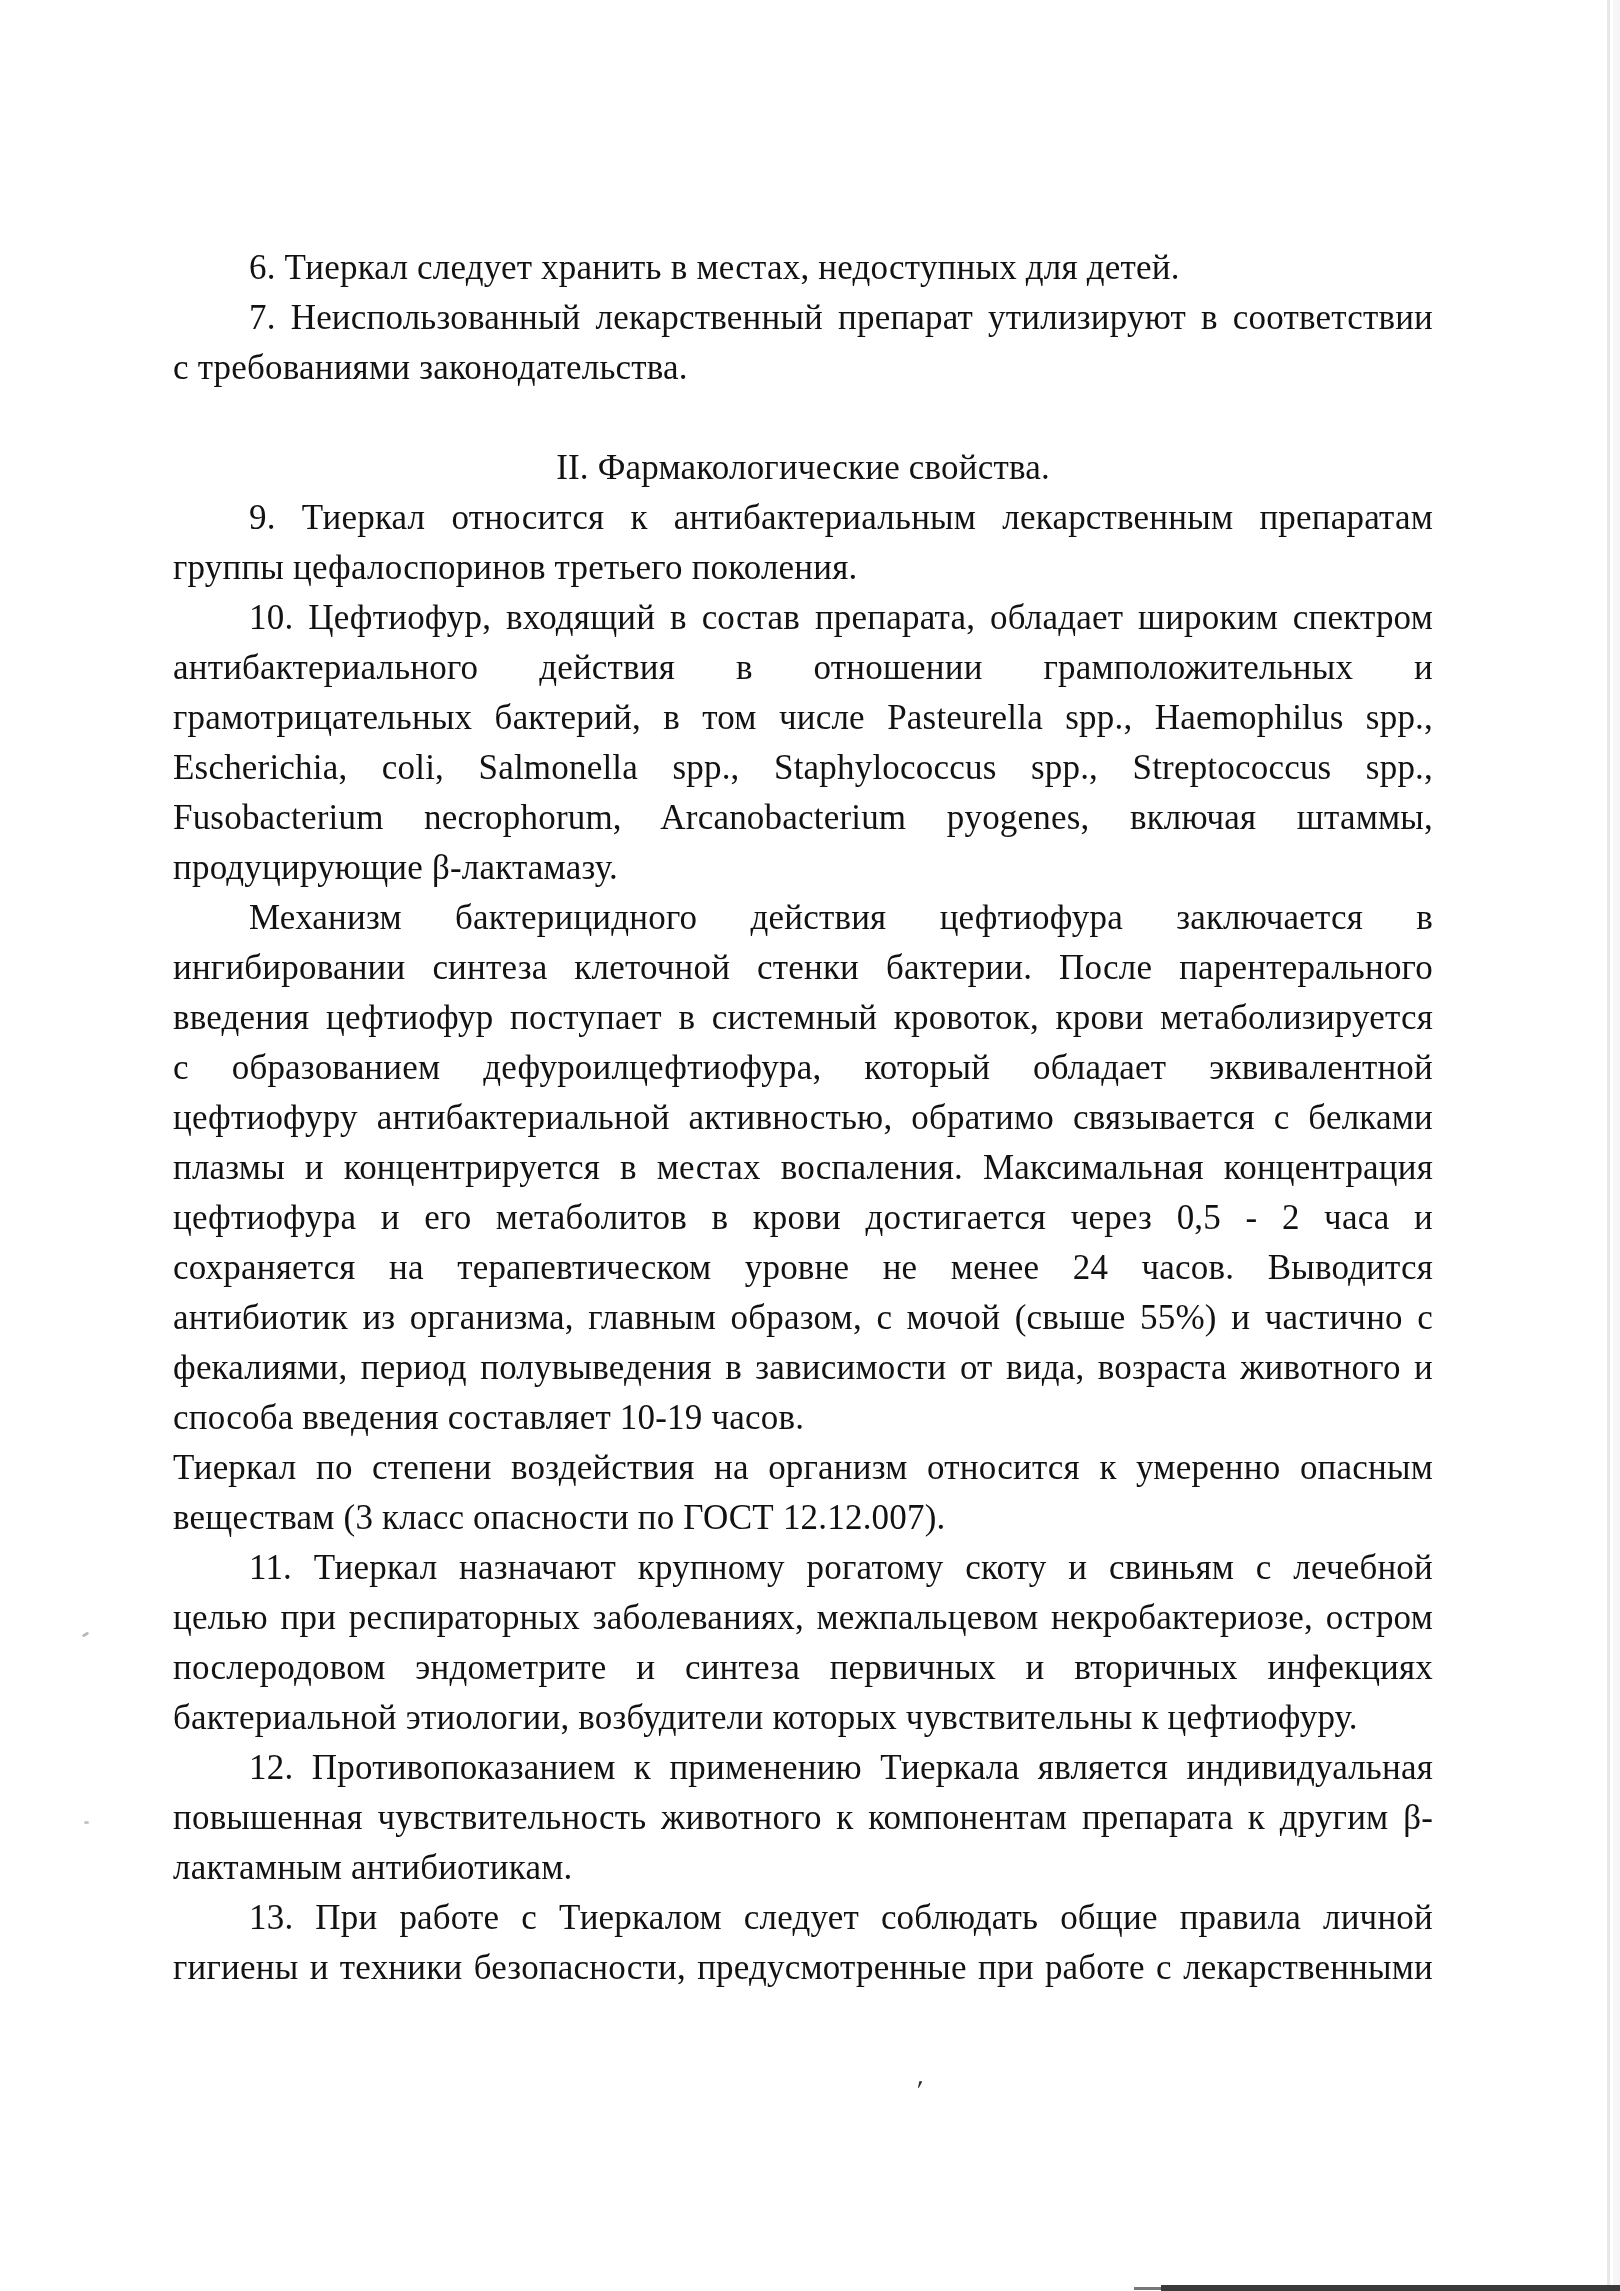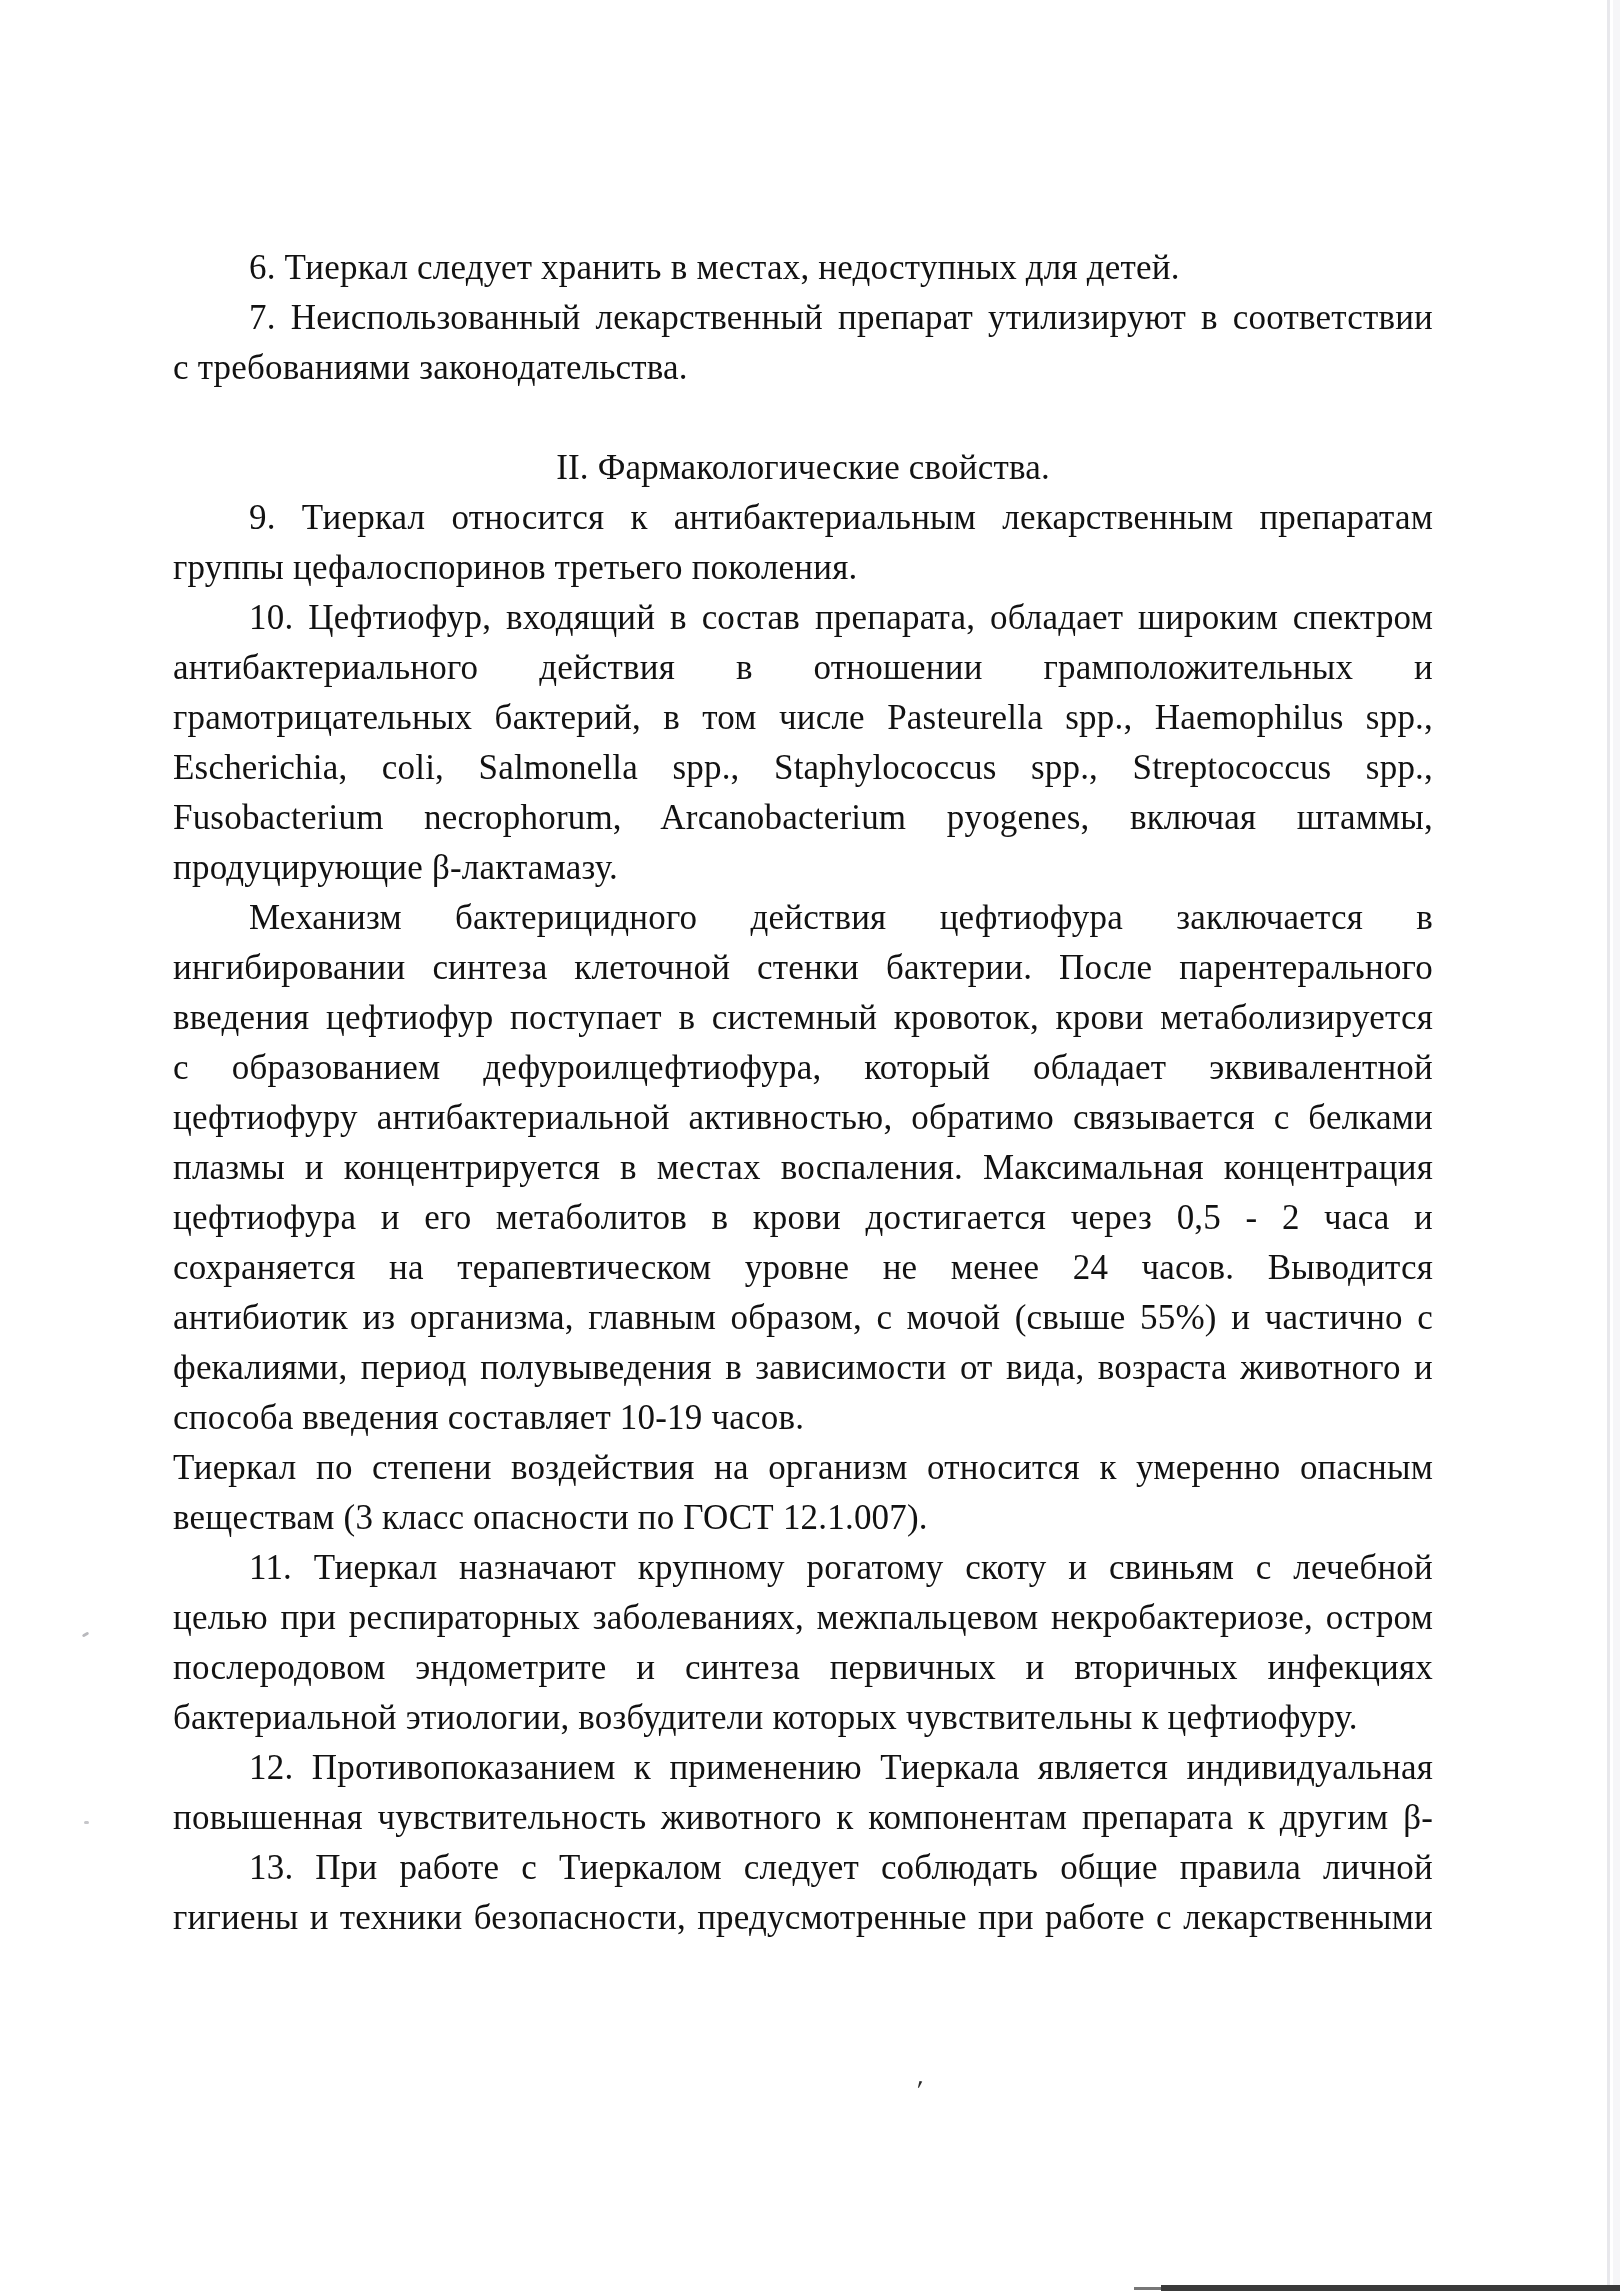--- a/index.html
+++ b/index.html
@@ -131,31 +131,32 @@
         <div class="line j">цефтиофуру антибактериальной активностью, обратимо связывается с белками</div>
         <div class="line j">плазмы и концентрируется в местах воспаления. Максимальная концентрация</div>
         <div class="line j">цефтиофура и его метаболитов в крови достигается через 0,5 - 2 часа и</div>
         <div class="line j">сохраняется на терапевтическом уровне не менее 24 часов. Выводится</div>
         <div class="line j">антибиотик из организма, главным образом, с мочой (свыше 55%) и частично с</div>
         <div class="line j">фекалиями, период полувыведения в зависимости от вида, возраста животного и</div>
         <div class="line">способа введения составляет 10-19 часов.</div>
       </div>
       <div class="block paragraph">
         <div class="line j">Тиеркал по степени воздействия на организм относится к умеренно опасным</div>
-        <div class="line">веществам (3 класс опасности по ГОСТ 12.1.007).</div>
+        <div class="line">веществам (3 класс опасности по ГОСТ 12.12.007).</div>
       </div>
       <div class="block paragraph">
         <div class="line j indent">11. Тиеркал назначают крупному рогатому скоту и свиньям с лечебной</div>
         <div class="line j">целью при респираторных заболеваниях, межпальцевом некробактериозе, остром</div>
         <div class="line j">послеродовом эндометрите и синтеза первичных и вторичных инфекциях</div>
         <div class="line">бактериальной этиологии, возбудители которых чувствительны к цефтиофуру.</div>
       </div>
       <div class="block paragraph">
         <div class="line j indent">12. Противопоказанием к применению Тиеркала является индивидуальная</div>
         <div class="line j">повышенная чувствительность животного к компонентам препарата к другим β-</div>
+        <div class="line">лактамным антибиотикам.</div>
       </div>
       <div class="block paragraph">
         <div class="line j indent">13. При работе с Тиеркалом следует соблюдать общие правила личной</div>
         <div class="line j">гигиены и техники безопасности, предусмотренные при работе с лекарственными</div>
       </div>
     </div>
 
   <span class="artifact stray-apostrophe">′</span>
 
   <span class="speckle-a artifact" style="padding:0"></span>

